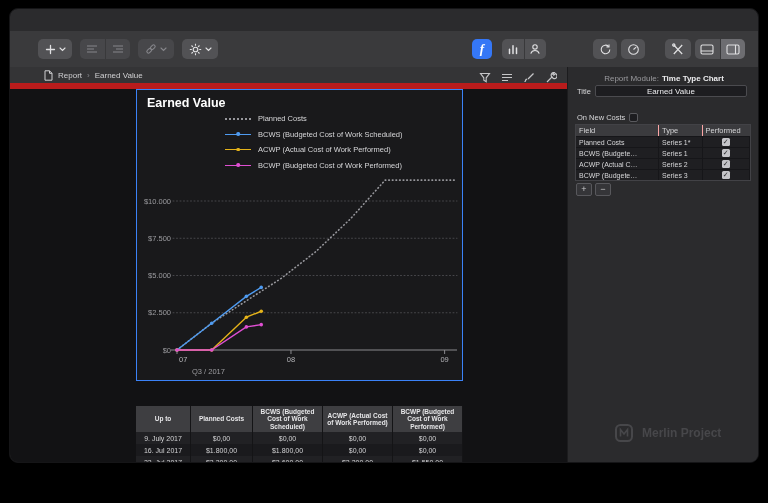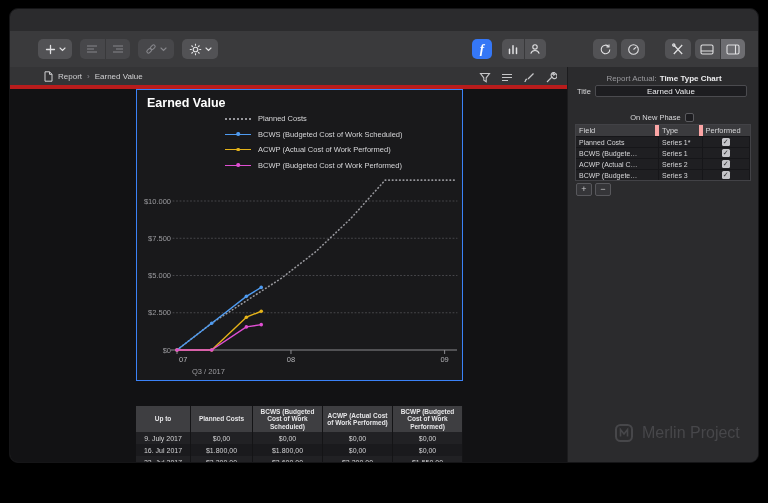--- a/index.html
+++ b/index.html
@@ -17,21 +17,21 @@
     display:flex;align-items:center;justify-content:center;gap:3px;box-sizing:border-box;}
   .tb-btn.disabled{background:#47474a;color:#85858a;}
   .tb-seg{position:absolute;top:8px;height:20px;display:flex;border-radius:5px;overflow:hidden;}
   .tb-seg .half{flex:1;background:#525255;display:flex;align-items:center;justify-content:center;color:#e0e0e2;}
   .tb-seg .half + .half{border-left:1px solid #39393b;}
   .tb-seg .half.disabled{background:#47474a;color:#85858a;}
   .tb-seg .half.active{background:#6d6d71;}
   .fbtn{background:#3577f6 !important;color:#fff;font-family:"Liberation Serif",serif;
     font-style:italic;font-weight:bold;font-size:13px;}
   
-  .pathbar{position:absolute;left:0;top:58px;width:557px;height:22px;background:#343436;border-bottom:4px solid #b91c1c;
+  .pathbar{position:absolute;left:0;top:58px;width:557px;height:22px;background:#343436;border-bottom:6px solid #b91c1c;
     display:flex;align-items:center;gap:5px;padding-left:34px;box-sizing:border-box;color:#d0d0d2;font-size:8px;}
   .pathbar .sep{color:#85858a;}
   .path-icons{position:absolute;right:10px;top:0;height:22px;display:flex;align-items:center;gap:10px;color:#c6c6c8;}
   .picon{display:flex;align-items:center;}
   
   .chart-area{position:absolute;left:0;top:80px;width:557px;height:375px;background:#121214;}
   .chart-box{position:absolute;left:126px;top:0;width:327px;height:292px;background:#19191b;
     border:1.5px solid #3b82f7;box-sizing:border-box;}
   .chart-title{position:absolute;left:10px;top:6px;font-size:12.5px;font-weight:bold;color:#fff;}
   .chart-legend{position:absolute;left:88px;top:21px;}
@@ -49,43 +49,43 @@
   .ct-row{display:flex;height:12px;}
   .ct-row.even{background:#212124;}
   .ct-row.odd{background:#1a1a1d;}
   .ct-c{font-size:7px;color:#d2d2d4;border-right:1px solid #141416;box-sizing:border-box;
     display:flex;align-items:center;justify-content:center;white-space:nowrap;}
   
   .panel{position:absolute;left:557px;top:58px;width:193px;bottom:0;background:#2b2b2d;border-left:1px solid #1c1c1e;box-sizing:border-box;}
   .panel-header{height:22px;display:flex;align-items:center;justify-content:center;gap:3px;font-size:8px;}
   .panel-header .lab{color:#9a9a9e;}
   .panel-header .val{color:#ececee;font-weight:bold;}
-  .p-row{position:absolute;left:9px;right:13px;height:12px;display:flex;align-items:center;gap:4px;justify-content:center;}
+  .p-row{position:absolute;left:9px;right:13px;height:12px;display:flex;align-items:center;gap:4px;}
   .p-label{font-size:7.5px;color:#d8d8da;white-space:nowrap;}
   .field{flex:1;height:12px;background:#1d1d20;border:1px solid #4b4b4f;border-radius:2px;color:#ececee;
     font-size:8px;text-align:center;font-family:"Liberation Sans",sans-serif;padding:0;box-sizing:border-box;}
   .checkbox{width:9px;height:9px;background:#1d1d20;border:1px solid #5a5a5e;border-radius:2px;box-sizing:border-box;
     font-size:7px;line-height:7px;text-align:center;color:#242426;}
   .series-table{position:absolute;left:7px;top:57px;width:176px;border:1px solid #424246;box-sizing:border-box;background:#1f1f22;}
   .st-head{display:flex;height:11px;background:#3b3b3e;}
-  .st-h{font-size:7.5px;color:#d4d4d6;border-right:4px solid #fca5a5;box-sizing:border-box;
+  .st-h{font-size:7.5px;color:#d4d4d6;border-right:1px solid #fca5a5;box-sizing:border-box;
     display:flex;align-items:center;padding-left:3px;}
   .st-row{display:flex;height:10px;border-top:1px solid #161619;}
   .st-c{font-size:7px;color:#d6d6d8;border-right:1px solid #161619;box-sizing:border-box;
     display:flex;align-items:center;padding-left:3px;white-space:nowrap;overflow:hidden;}
   .st-c.f{width:84px;}.st-h.f{width:84px;}
   .st-c.t{width:44px;}.st-h.t{width:44px;}
   .st-c.c{width:48px;justify-content:center;padding-left:0;}.st-h.c{width:48px;border-right:none;}
   .cb{width:8px;height:8px;background:#c4c4c8;border-radius:1.5px;font-size:7px;line-height:8px;
     text-align:center;color:#2b2b2d;}
   .pm{position:absolute;left:8px;top:116px;display:flex;gap:3px;}
   .pm-btn{width:14px;height:11px;border:1px solid #58585c;border-radius:2px;background:#353538;color:#c9c9cb;
     font-size:9px;line-height:9px;display:flex;align-items:center;justify-content:center;}
   .brand{position:absolute;left:46px;top:356px;display:flex;align-items:center;gap:8px;color:#47474a;}
-  .brand .brand-text{font-size:16px;font-weight:normal;}
+  .brand .brand-text{font-size:12px;font-weight:bold;}
   .ico{display:flex;align-items:center;}
 </style>
 </head>
 <body>
 
 <div class="window">
 
 
   <div class="toolbar">
     <div class="tb-btn" style="left:28px;width:34px">
@@ -347,32 +347,32 @@
             <div class="ct-c" style="width: 70px;">$3.600,00</div>
             <div class="ct-c" style="width: 70px;">$2.200,00</div>
             <div class="ct-c" style="width: 70px;">$1.550,00</div>
           </div>
         </div>
     </div>
   </div>
 
   <div class="panel">
     <div class="panel-header">
-      <span class="lab">Report Actual:</span>
+      <span class="lab">Report Module:</span>
       <span class="val">Time Type Chart</span>
     </div>
 
     <div class="p-row" style="top:18px">
       <span class="p-label">Title</span>
       <input class="field" readonly="" value="Earned Value" style="">
     </div>
 
 
     <div class="p-row" style="top:44px">
-      <span class="p-label">On New Phase</span>
+      <span class="p-label">On New Costs</span>
       <span class="checkbox"></span>
     </div>
 
     <div class="series-table">
       <div class="st-head">
         <span class="st-h f">Field</span>
         <span class="st-h t">Type</span>
         <span class="st-h c">Performed</span>
       </div>
       <div>

